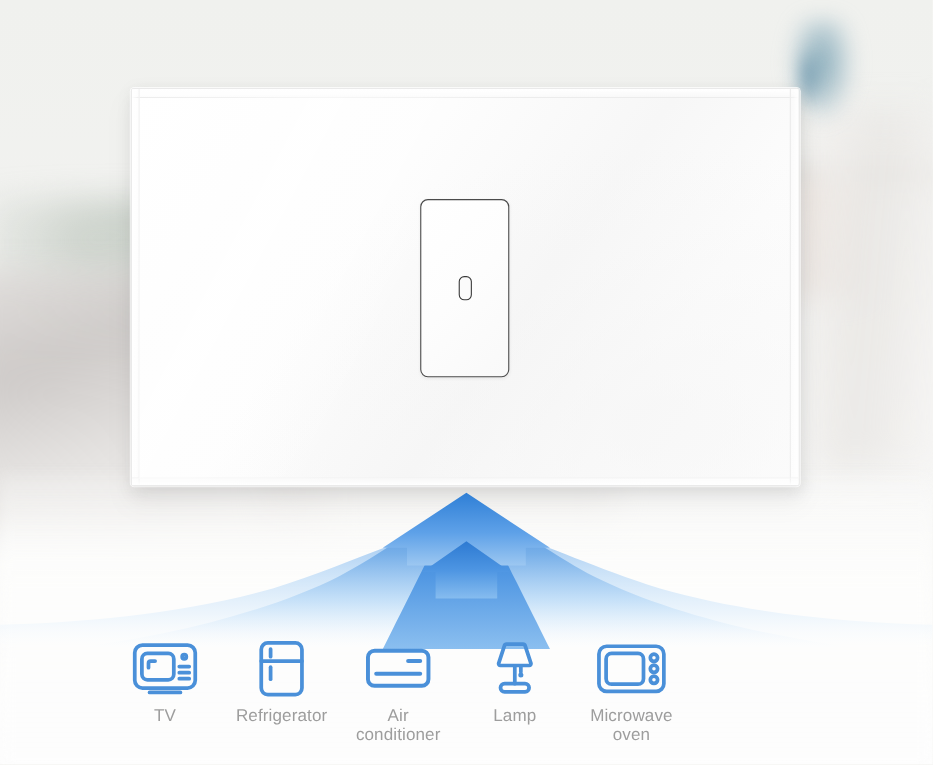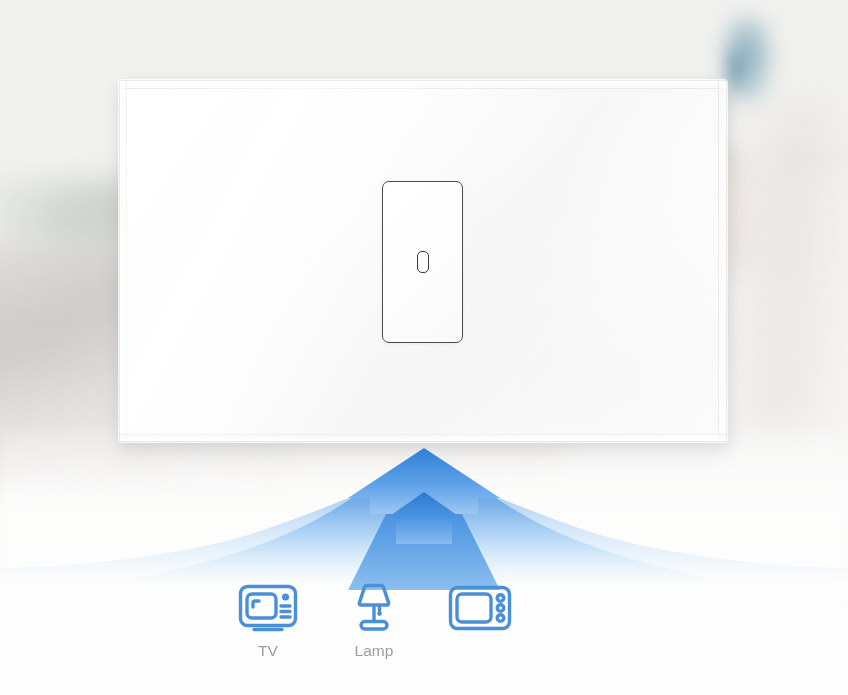--- a/index.html
+++ b/index.html
@@ -141,21 +141,21 @@
   #switch-indicator{
     width:10px;height:20px;border:1.6px solid #3a3a3a;border-radius:5px;
     background:#fbfbfb;
   }
 
   
   #arrow-graphic{position:absolute;left:0;top:440px;width:848px;height:150px;}
 
   
   #appliances{
-    position:absolute;left:16px;top:580px;width:716px;height:115px;
+    position:absolute;left:4px;top:580px;width:716px;height:115px;
     display:flex;align-items:flex-start;justify-content:center;
   }
   .appliance{
     width:106px;display:flex;flex-direction:column;align-items:center;
   }
   .appliance .icon{height:56px;display:flex;align-items:center;justify-content:center;}
   .appliance .label{
     margin-top:6px;text-align:center;color:#9d9d9d;font-size:15.5px;line-height:18px;
     font-family:"Liberation Sans","DejaVu Sans",sans-serif;font-weight:400;
     letter-spacing:.1px;white-space:pre-line;
@@ -252,23 +252,45 @@
           <rect x="10" y="11" width="29" height="24" rx="5"></rect>
           <path d="M16 24 v-4 a2 2 0 0 1 2 -2 h4"></path>
           <circle cx="48.5" cy="14" r="1.9"></circle>
           <path d="M44 23 h9 M44 28.5 h9 M44 34 h9"></path>
           <path d="M17 46.5 h28"></path>
         </svg>
       </div>
       <div class="label">TV</div>
     </div>
 
-
-
-
+    <div class="appliance">
+      <div class="icon">
+        <svg width="44" height="54" viewBox="0 0 44 54" fill="none" stroke="#4a90d9" stroke-width="3.4" stroke-linecap="round" stroke-linejoin="round">
+          <rect x="3.5" y="3.5" width="37" height="47" rx="6"></rect>
+          <path d="M3.5 20 H40.5"></path>
+          <path d="M12 9 v7"></path>
+          <path d="M12 25.5 v11"></path>
+        </svg>
+      </div>
+      <div class="label">Refrigerator</div>
+    </div>
+
+
+
+    <div class="appliance">
+      <div class="icon">
+        <svg width="62" height="40" viewBox="0 0 62 40" fill="none" stroke="#4a90d9" stroke-width="3.6" stroke-linecap="round" stroke-linejoin="round">
+          <rect x="3.5" y="3.5" width="55" height="32" rx="6"></rect>
+          <path d="M40 13 h11"></path>
+          <path d="M11 24.5 h40"></path>
+        </svg>
+      </div>
+      <div class="label">Air
+conditioner</div>
+    </div>
 
     <div class="appliance">
       <div class="icon">
         <svg width="48" height="54" viewBox="0 0 48 54" fill="none" stroke="#4a90d9" stroke-width="3.4" stroke-linecap="round" stroke-linejoin="round">
           <path d="M16.5 4.5 h15 a2 2 0 0 1 1.9 1.4 l5.2 16 a1.6 1.6 0 0 1 -1.6 2.1 h-26 a1.6 1.6 0 0 1 -1.6 -2.1 l5.2 -16 a2 2 0 0 1 1.9 -1.4 Z"></path>
           <path d="M24 24.5 v16"></path>
           <path d="M29.5 24.5 v5.5"></path>
           <circle cx="29.5" cy="32.6" r="2.3" fill="#4a90d9" stroke="none"></circle>
           <rect x="11" y="40.5" width="26" height="7.5" rx="3.7"></rect>
         </svg>
@@ -279,16 +301,18 @@
     <div class="appliance">
       <div class="icon">
         <svg width="66" height="48" viewBox="0 0 66 48" fill="none" stroke="#4a90d9" stroke-width="3.4" stroke-linecap="round" stroke-linejoin="round">
           <rect x="3.5" y="3.5" width="59" height="41" rx="7"></rect>
           <rect x="10" y="10" width="34" height="28" rx="5"></rect>
           <circle cx="53.5" cy="14" r="3.3"></circle>
           <circle cx="53.5" cy="24" r="3.3"></circle>
           <circle cx="53.5" cy="34" r="3.3"></circle>
         </svg>
       </div>
+      <div class="label">Microwave
+oven</div>
     </div>
 
   </div>
 </div>
 
 </body></html>

